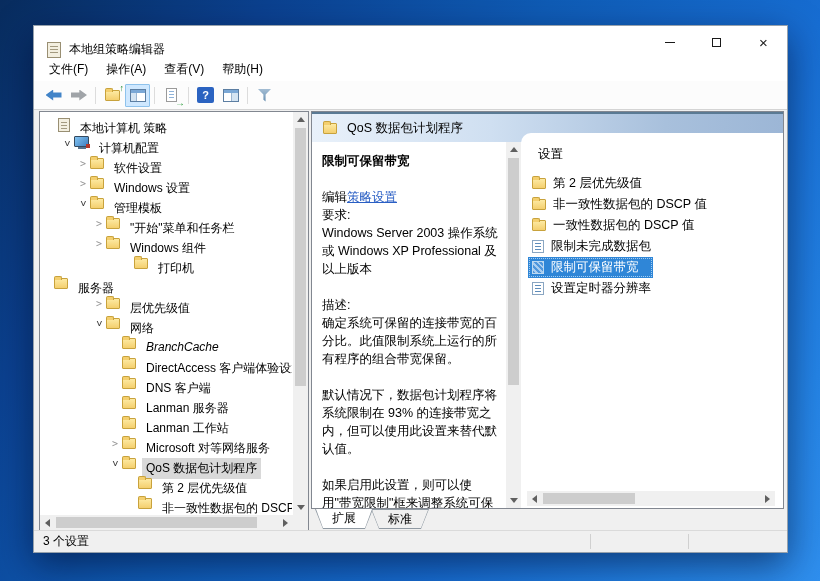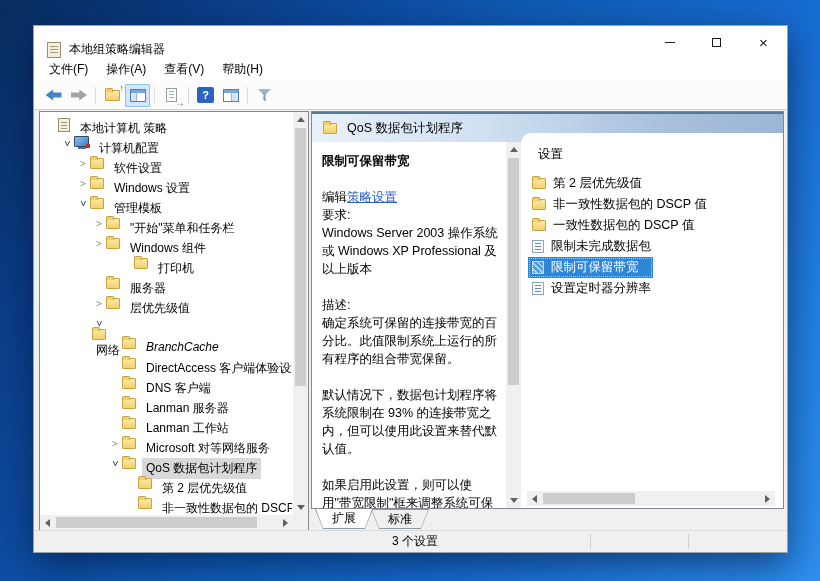--- a/index.html
+++ b/index.html
@@ -102,21 +102,21 @@
   .panel-hscroll { left:6px; right:8px; bottom:2px; height:15px; }
   
   .tabs { position:absolute; left:277px; top:483px; width:473px; height:22px; }
   .tab { position:absolute; top:0; height:20px; }
   .tab-outer { width:100%; height:100%; background:#8f99a2; clip-path:polygon(0 0,100% 0,calc(100% - 8px) 100%,8px 100%); position:relative; }
   .tab-inner { position:absolute; left:1px; right:1px; top:0; bottom:1px; background:#fff; clip-path:polygon(0 0,100% 0,calc(100% - 7px) 100%,7px 100%); display:flex; align-items:center; justify-content:center; font-size:12px; }
   .tab.inactive .tab-inner { top:1px; background:#f0f0f0; }
   .tab1 { left:4px; width:58px; z-index:2; }
   .tab2 { left:60px; width:58px; z-index:1; }
   
-  .statusbar { position:absolute; left:0; right:0; bottom:0; height:22px; background:#f0f0f0; border-top:1px solid #dadada; display:flex; align-items:center; font-size:12px;justify-content:center; }
+  .statusbar { position:absolute; left:0; right:0; bottom:0; height:22px; background:#f0f0f0; border-top:1px solid #dadada; display:flex; align-items:center; font-size:12px; }
   .status-text { margin-left:9px; }
   .status-div { position:absolute; top:3px; bottom:3px; width:1px; background:#d0d0d0; }
 </style>
 </head>
 <body>
 
 <div id="window">
 
   <div class="titlebar">
     <span class="app-icon"></span>
@@ -211,31 +211,31 @@
         <div class="tree-row" style="padding-left: 52px;">
           <span class="chev">&gt;</span>
           <span class="ticon icon-folder"></span>
           <span class="tlabel">Windows 组件</span>
         </div>
         <div class="tree-row" style="padding-left: 80px;">
           <span class="chev"></span>
           <span class="ticon icon-folder"></span>
           <span class="tlabel">打印机</span>
         </div>
+        <div class="tree-row" style="">
+          <span class="chev"></span>
+          <span class="ticon icon-folder"></span>
+          <span class="tlabel">服务器</span>
+        </div>
         <div class="tree-row" style="padding-left: 52px;">
-          <span class="chev"></span>
-          <span class="ticon icon-folder"></span>
-          <span class="tlabel">服务器</span>
+          <span class="chev">&gt;</span>
+          <span class="ticon icon-folder"></span>
+          <span class="tlabel">层优先级值</span>
         </div>
         <div class="tree-row" style="padding-left: 52px;">
-          <span class="chev">&gt;</span>
-          <span class="ticon icon-folder"></span>
-          <span class="tlabel">层优先级值</span>
-        </div>
-        <div class="tree-row" style="padding-left: 52px; flex-direction: column;">
           <span class="chev open">&gt;</span>
           <span class="ticon icon-folder"></span>
           <span class="tlabel">网络</span>
         </div>
         <div class="tree-row" style="padding-left: 68px; font-style: italic;">
           <span class="chev"></span>
           <span class="ticon icon-folder"></span>
           <span class="tlabel">BranchCache</span>
         </div>
         <div class="tree-row" style="padding-left: 68px;">

